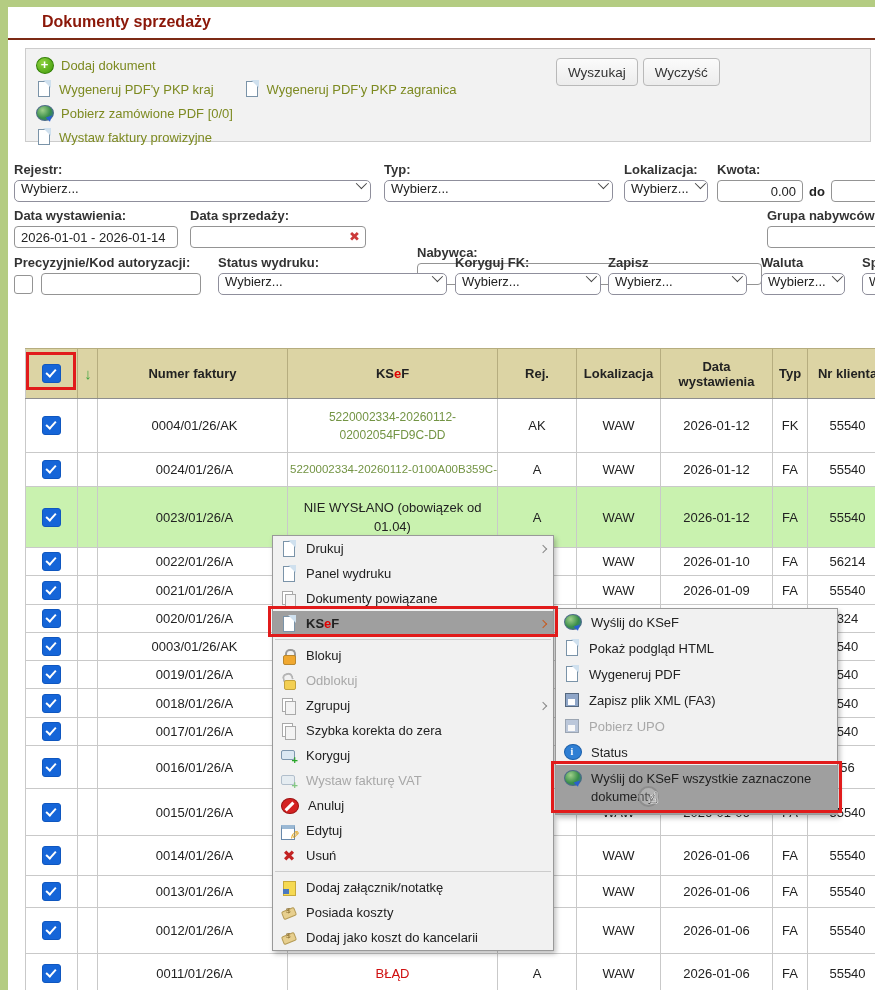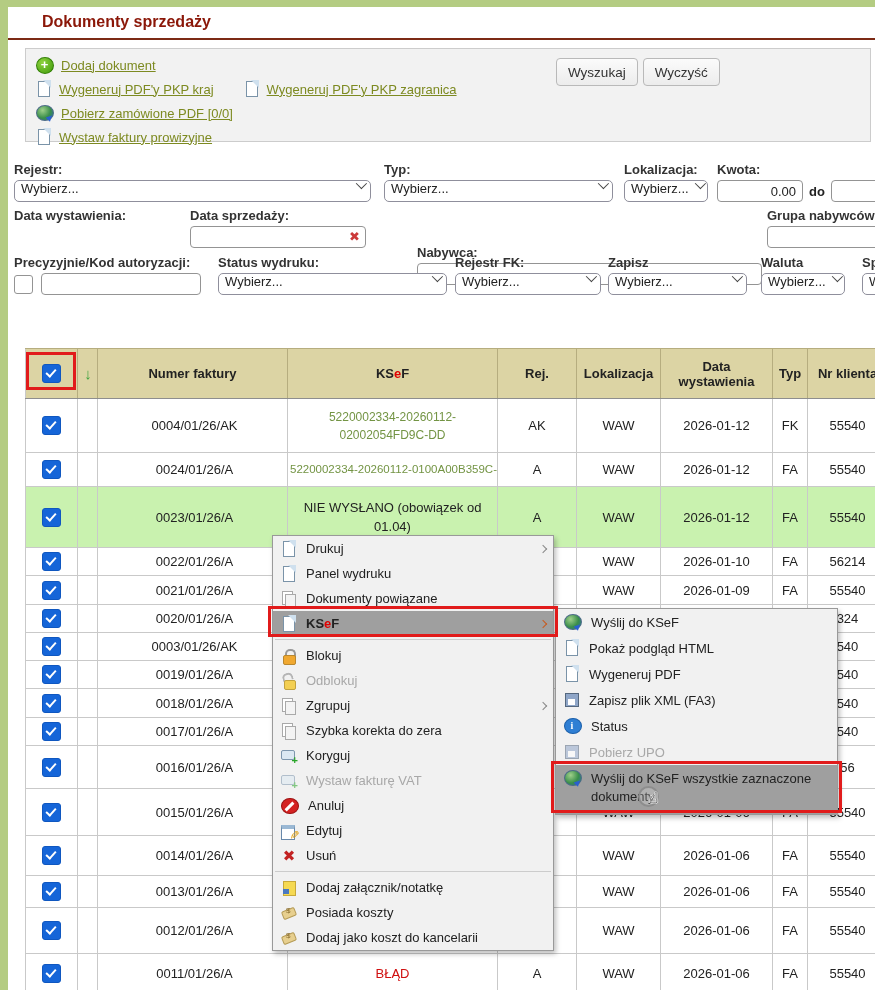--- a/index.html
+++ b/index.html
@@ -10,21 +10,21 @@
   .frame-top{left:0;top:0;width:875px;height:7px;background:#b4cc82;}
   .frame-left{left:0;top:0;width:8px;height:990px;background:#b4cc82;}
   
   .title{left:14px;top:13px;font-size:16px;font-weight:bold;color:#8b1708;margin-left:28px;}
   .title-rule{left:8px;top:38px;width:867px;height:2px;background:#7c2a15;}
   
   .toolbar{left:25px;top:48px;width:846px;height:94px;background:#f2f2f2;border:1px solid #ccc;
            box-sizing:border-box;padding:5px 10px;}
   .t-row{display:flex;align-items:center;height:22px;margin-bottom:2px;}
   .t-gap1{margin-right:24px;} .t-gap2{margin-right:30px;}
-  .tlink{display:inline-flex;align-items:center;gap:7px;color:#7d8a21;cursor:pointer;text-decoration:underline;}
+  .tlink{display:inline-flex;align-items:center;gap:7px;color:#7d8a21;cursor:pointer;}
   .btns{left:556px;top:58px;display:flex;gap:5px;}
   .btn{height:26px;padding:0 11px;background:linear-gradient(#fbfbfb,#ececec);
        border:1px solid #b9b9b9;border-radius:4px;font-size:13.5px;color:#333;
        display:flex;align-items:center;}
   
   .fg{position:absolute;}
   .flabel{font-weight:bold;color:#333;margin-bottom:3px;white-space:nowrap;}
   .inp,.sel{box-sizing:border-box;height:22px;border:1px solid #949494;border-radius:4px;
        background:#fff;font-family:inherit;font-size:13px;color:#222;padding:0 6px;}
   .sel{display:flex;justify-content:space-between;border-color:#8f8f9c;border-radius:5px;}
@@ -215,20 +215,21 @@
     <div class="flabel">Kwota:</div>
     <div style="display:flex;align-items:center;gap:6px;">
       <input class="inp num-right" style="width: 86px;" value="0.00">
       <b>do</b>
       <input class="inp" style="width: 50px;" value="">
     </div>
   </div>
 
   <div class="fg" style="left:14px;top:208px;">
     <div class="flabel">Data wystawienia:</div>
+    <input class="inp" style="width: 164px;" value="2026-01-01 - 2026-01-14">
   </div>
   <div class="fg" style="left:190px;top:208px;">
     <div class="flabel">Data sprzedaży:</div>
     <span class="inp-wrap">
       <input class="inp" style="width: 176px;" value="">
       <span class="ic-clear"></span>
     </span>
   </div>
   <div class="fg" style="left:417px;top:208px;margin-top:37px;">
     <div class="flabel">Nabywca:</div>
@@ -247,21 +248,21 @@
     </div>
   </div>
   <div class="fg" style="left:218px;top:255px;">
     <div class="flabel">Status wydruku:</div>
     <div class="sel" style="width:229px;">
       <span>Wybierz...</span>
       <span class="chev"></span>
     </div>
   </div>
   <div class="fg" style="left:455px;top:255px;">
-    <div class="flabel">Rejestr FK:</div>
+    <div class="flabel">Koryguj FK:</div>
     <div class="sel" style="width:146px;">
       <span>Wybierz...</span>
       <span class="chev"></span>
     </div>
   </div>
   <div class="fg" style="left:608px;top:255px;">
     <div class="flabel">Zapisz</div>
     <div class="sel" style="width:139px;">
       <span>Wybierz...</span>
       <span class="chev"></span>
@@ -569,28 +570,28 @@
       <span class="mi-label">Pokaż podgląd HTML</span>
     </div>
     <div class="smi">
       <span class="icn ic-doc"></span>
       <span class="mi-label">Wygeneruj PDF</span>
     </div>
     <div class="smi">
       <span class="icn ic-floppy"></span>
       <span class="mi-label">Zapisz plik XML (FA3)</span>
     </div>
+    <div class="smi dis">
+      <span class="icn ic-floppy dim"></span>
+      <span class="mi-label">Pobierz UPO</span>
+    </div>
     <div class="smi">
       <span class="icn ic-info"></span>
       <span class="mi-label">Status</span>
     </div>
-    <div class="smi dis">
-      <span class="icn ic-floppy dim"></span>
-      <span class="mi-label">Pobierz UPO</span>
-    </div>
     <div class="smi big">
       <span class="icn ic-globe"></span>
       <span class="mi-label">Wyślij do KSeF wszystkie zaznaczone dokumenty</span>
     </div>
   </div>
 
   <div class="abs redbox rb-header"></div>
   <div class="abs redbox rb-ksef"></div>
   <div class="abs redbox rb-sub"></div>
 

